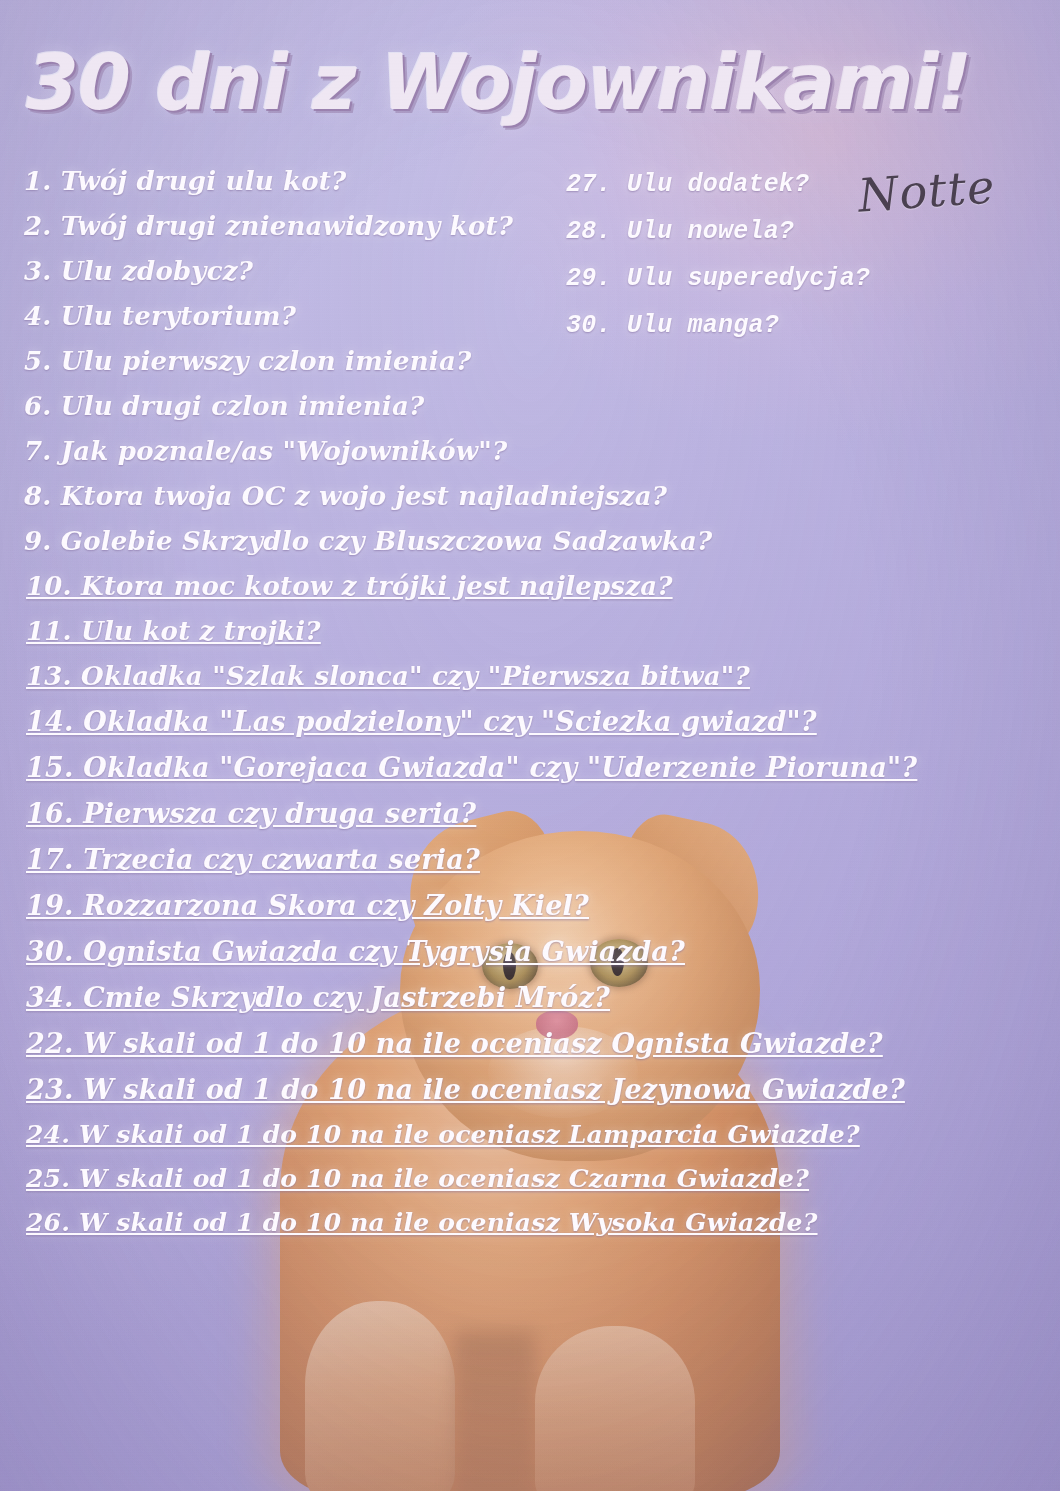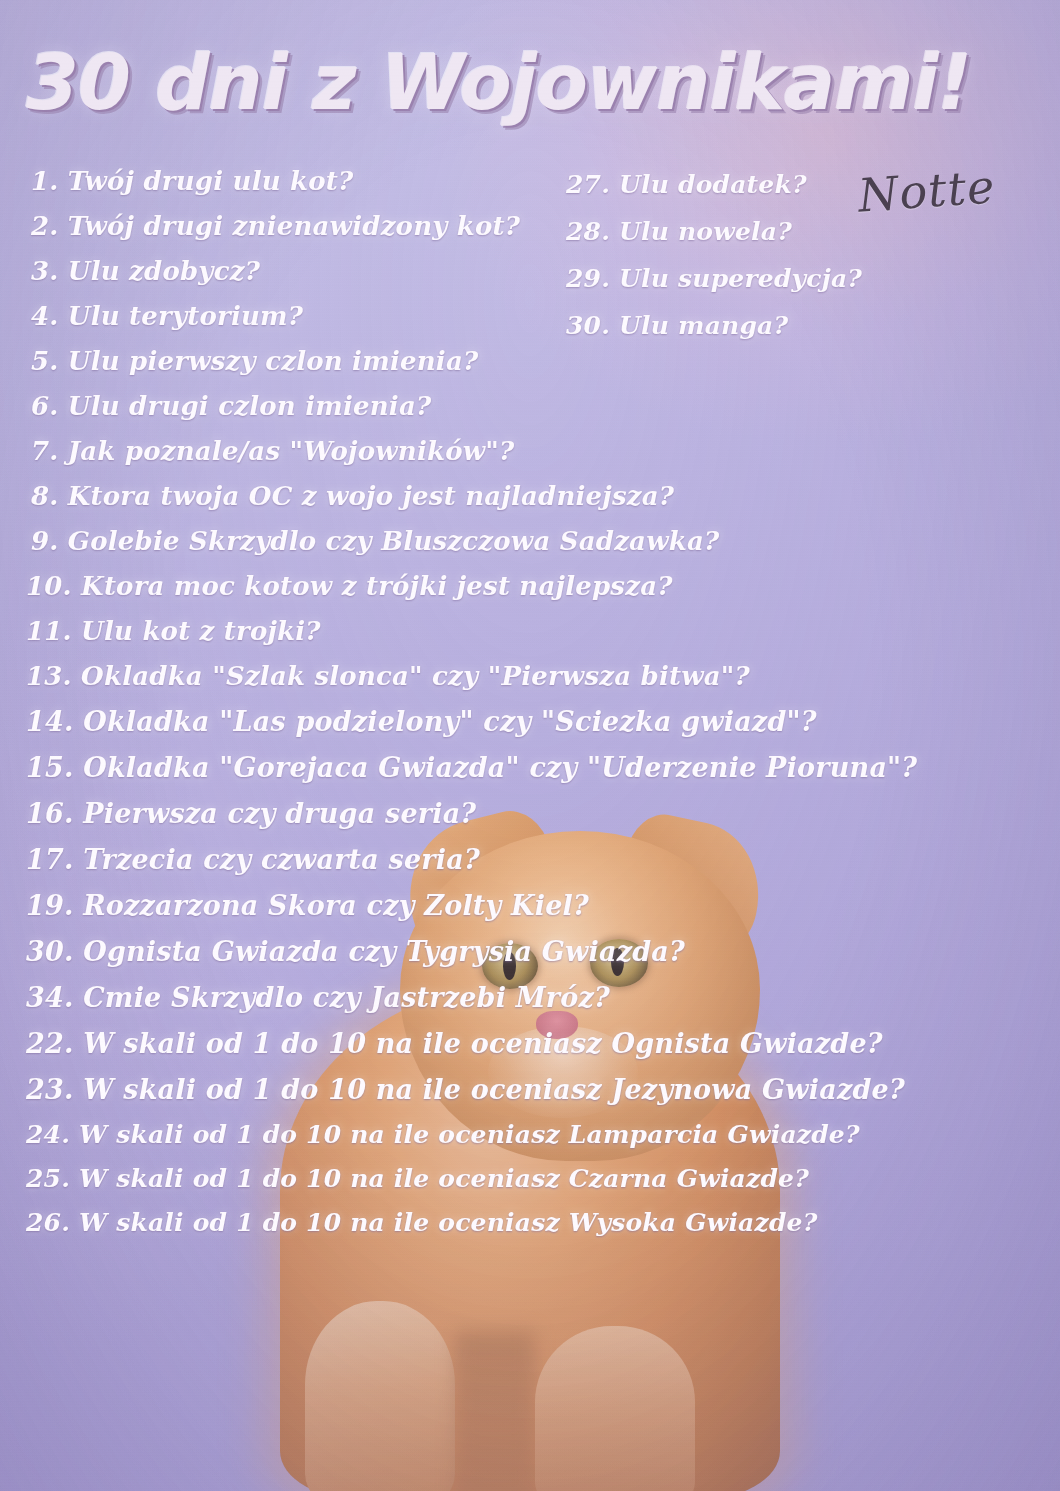--- a/index.html
+++ b/index.html
@@ -209,25 +209,25 @@
     width: 430px;
   }
 
   .q-item {
     font-size: 25px;
     line-height: 1.0;
     margin-bottom: 19px;
     white-space: nowrap;
     letter-spacing: 0.2px;
   }
-  #col-left .q-item { font-size: 26px; margin-left: 7px; }
-  #col-right .q-item { font-size: 25px; margin-bottom: 22px; }
-
-  
-  #col-left .q-item:nth-child(n+10) { margin-left: 2px; }
+  #col-left .q-item { font-size: 26px; }
+  #col-right .q-item { font-size: 25px; margin-bottom: 22px; font-family: Liberation Mono, monospace; }
+
+  
+  #col-left .q-item:nth-child(n+10) { margin-left: 2px; text-decoration: underline; }
   #col-left .q-item:nth-child(n+13) { font-size: 27px; }
   #col-left .q-item:nth-child(n+22) { font-size: 25px; }
 
   #signature {
     position: absolute;
     top: 164px;
     left: 858px;
     font-family: "DejaVu Serif", serif;
     font-style: italic;
     font-size: 46px;

